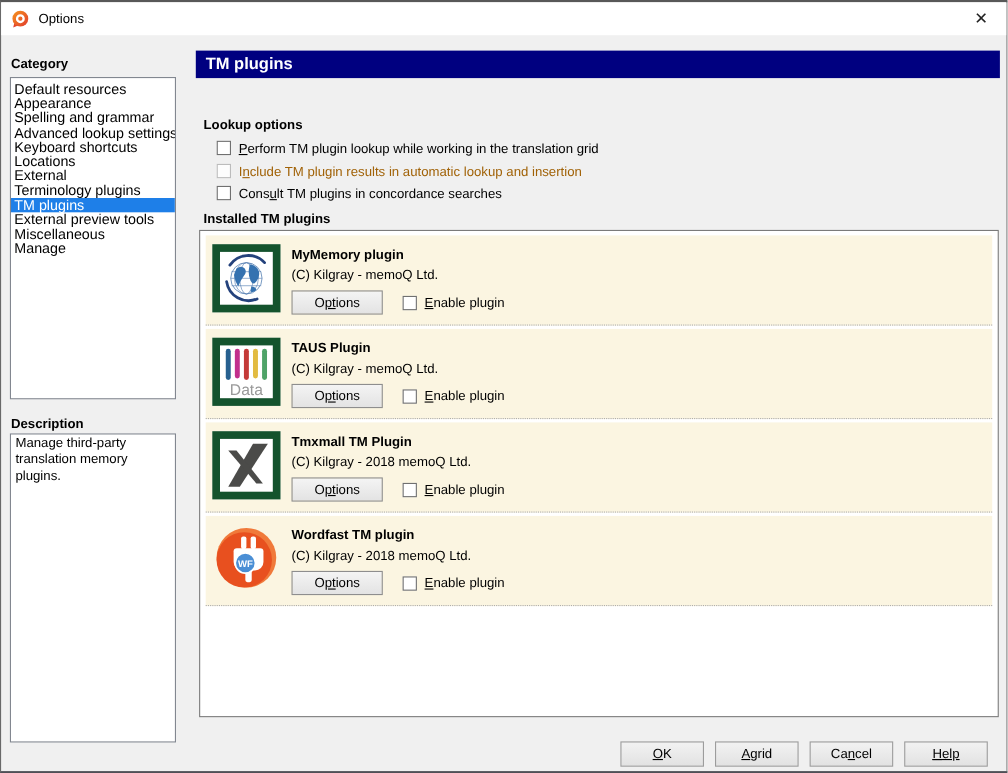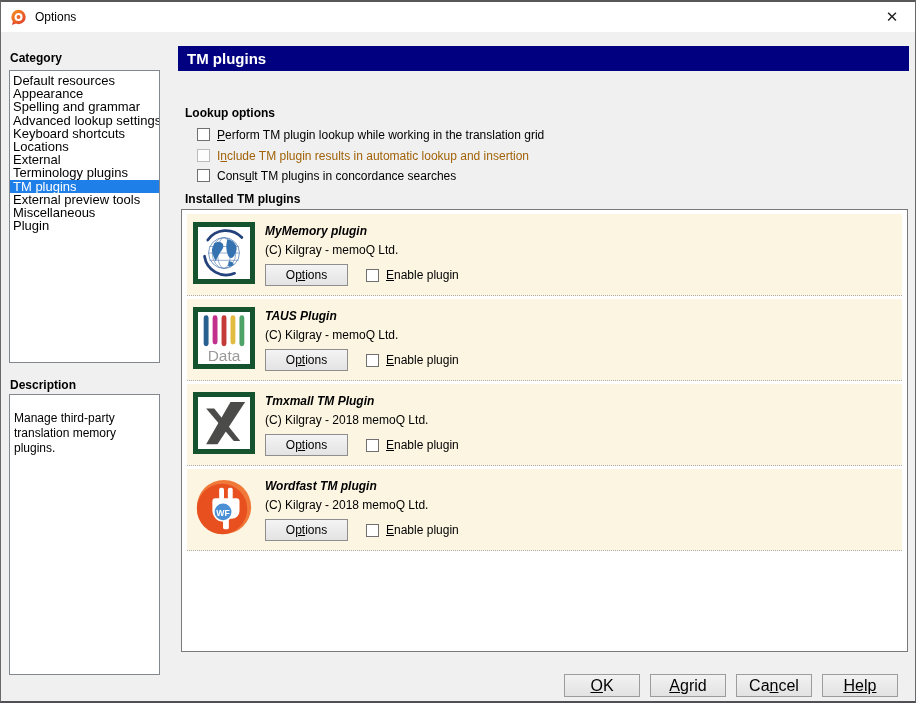--- a/index.html
+++ b/index.html
@@ -12,48 +12,48 @@
   .titlebar .title { margin-left:8px; font-size:12px; }
   .close-btn { position:absolute; right:6px; top:0; width:34px; height:30px; display:flex; align-items:center; justify-content:center;
                font-size:15px; color:#222; cursor:default; }
   
   .section-label { font-weight:bold; font-size:12px; }
   .cat-label { position:absolute; left:9px; top:49px; }
   .listbox { position:absolute; left:8px; top:68px; width:151px; height:293px; background:#fff; border:1px solid #828790; padding-top:3px; overflow:hidden; }
   .listbox .item { font-size:13px; line-height:13.2px; padding-left:3px; white-space:nowrap; }
   .listbox .item.selected { background:#1E7FE8; color:#fff; }
   .desc-label { position:absolute; left:9px; top:376px; }
-  .desc-box { position:absolute; left:8px; top:392px; width:151px; height:281px; background:#fff; border:1px solid #828790; padding:16px 4px; line-height:15px; }
+  .desc-box { position:absolute; left:8px; top:392px; width:151px; height:281px; background:#fff; border:1px solid #828790; padding:0 4px; line-height:15px; }
   
   .main-header { position:absolute; left:177px; top:44px; width:731px; height:25px; background:#000080; color:#fff;
                  font-weight:bold; font-size:15px; line-height:25px; padding-left:9px; }
   .lookup-label { position:absolute; left:184px; top:104px; }
   .chk-row { position:absolute; left:196px; display:flex; align-items:flex-start; }
   .cb { width:13px; height:13px; background:#fff; border:1px solid #707070; flex:0 0 13px; margin-top:0; }
   .chk-row .txt { margin-left:7px; line-height:14px; }
   .chk-row.disabled .cb { border-color:#BCBCBC; background:#FDFDFD; }
   .chk-row.disabled .txt { color:#a16207; }
   .u { text-decoration:underline; }
   .installed-label { position:absolute; left:184px; top:190px; }
   .plugins-box { position:absolute; left:180px; top:207px; width:727px; height:443px; background:#fff; border:1px solid #7A7A7A; padding:4px 5px 0 5px; }
   .plugin-row { height:82px; background:#FBF5E1; border-bottom:1px dotted #ADADAD; margin-bottom:3px; display:flex; padding:8px 0 0 6px; }
-  .plugin-icon { width:62px; height:62px; flex:0 0 62px; background:#fff; border:5px solid #14532d; }
+  .plugin-icon { width:62px; height:62px; flex:0 0 62px; background:#fff; border:7px solid #14532d; }
   .plugin-icon.no-frame { background:transparent; border:none; }
   .plugin-icon svg { width:100%; height:100%; display:block; }
   .plugin-info { margin-left:10px; }
-  .plugin-name { font-weight:bold; font-size:12px; margin-top:2px;font-style:italic; }
+  .plugin-name { font-weight:bold; font-size:12px; margin-top:2px; }
   .plugin-copy { margin-top:5px; font-size:12px; }
   .plugin-controls { margin-top:7px; display:flex; align-items:center; }
   .options-btn { width:83px; height:22px; background:linear-gradient(#F4F4F4,#E3E3E3); border:1px solid #8E8E8E;
                  font-family:"Liberation Sans", sans-serif; font-size:12px; text-align:center; line-height:20px; }
   .plugin-controls .chk { display:flex; align-items:center; margin-left:18px;justify-content:center; }
   .plugin-controls .chk .txt { margin-left:7px; }
   
   .footer-btn { position:absolute; top:672px; width:76px; height:23px; background:linear-gradient(#F2F2F2,#E2E2E2);
-                border:1px solid #9C9C9C; font-family:"Liberation Sans", sans-serif; font-size:16px; text-align:center; line-height:21px; }
+                border:1px solid #9C9C9C; font-family:"Liberation Sans", sans-serif; font-size:12px; text-align:center; line-height:21px; }
   .btn-ok{left:563px;} .btn-apply{left:649px;} .btn-cancel{left:735px;} .btn-help{left:821px;text-decoration:underline;}
 </style>
 </head>
 <body>
 
 <div class="window">
 
   <div class="titlebar">
     <svg width="17" height="17" viewBox="0 0 17 17">
       <defs>
@@ -76,21 +76,21 @@
     <div class="item">Appearance</div>
     <div class="item">Spelling and grammar</div>
     <div class="item">Advanced lookup settings</div>
     <div class="item">Keyboard shortcuts</div>
     <div class="item">Locations</div>
     <div class="item">External</div>
     <div class="item">Terminology plugins</div>
     <div class="item selected">TM plugins</div>
     <div class="item">External preview tools</div>
     <div class="item">Miscellaneous</div>
-    <div class="item">Plugin</div>
+    <div class="item">Manage</div>
   </div>
   <div class="section-label desc-label">Description</div>
   <div class="desc-box">Manage third-party translation memory plugins.</div>
 
   <div class="main-header">TM plugins</div>
 
   <div class="section-label lookup-label">Lookup options</div>
 
   <div class="chk-row" style="top:126px;">
     <span class="cb"></span>

